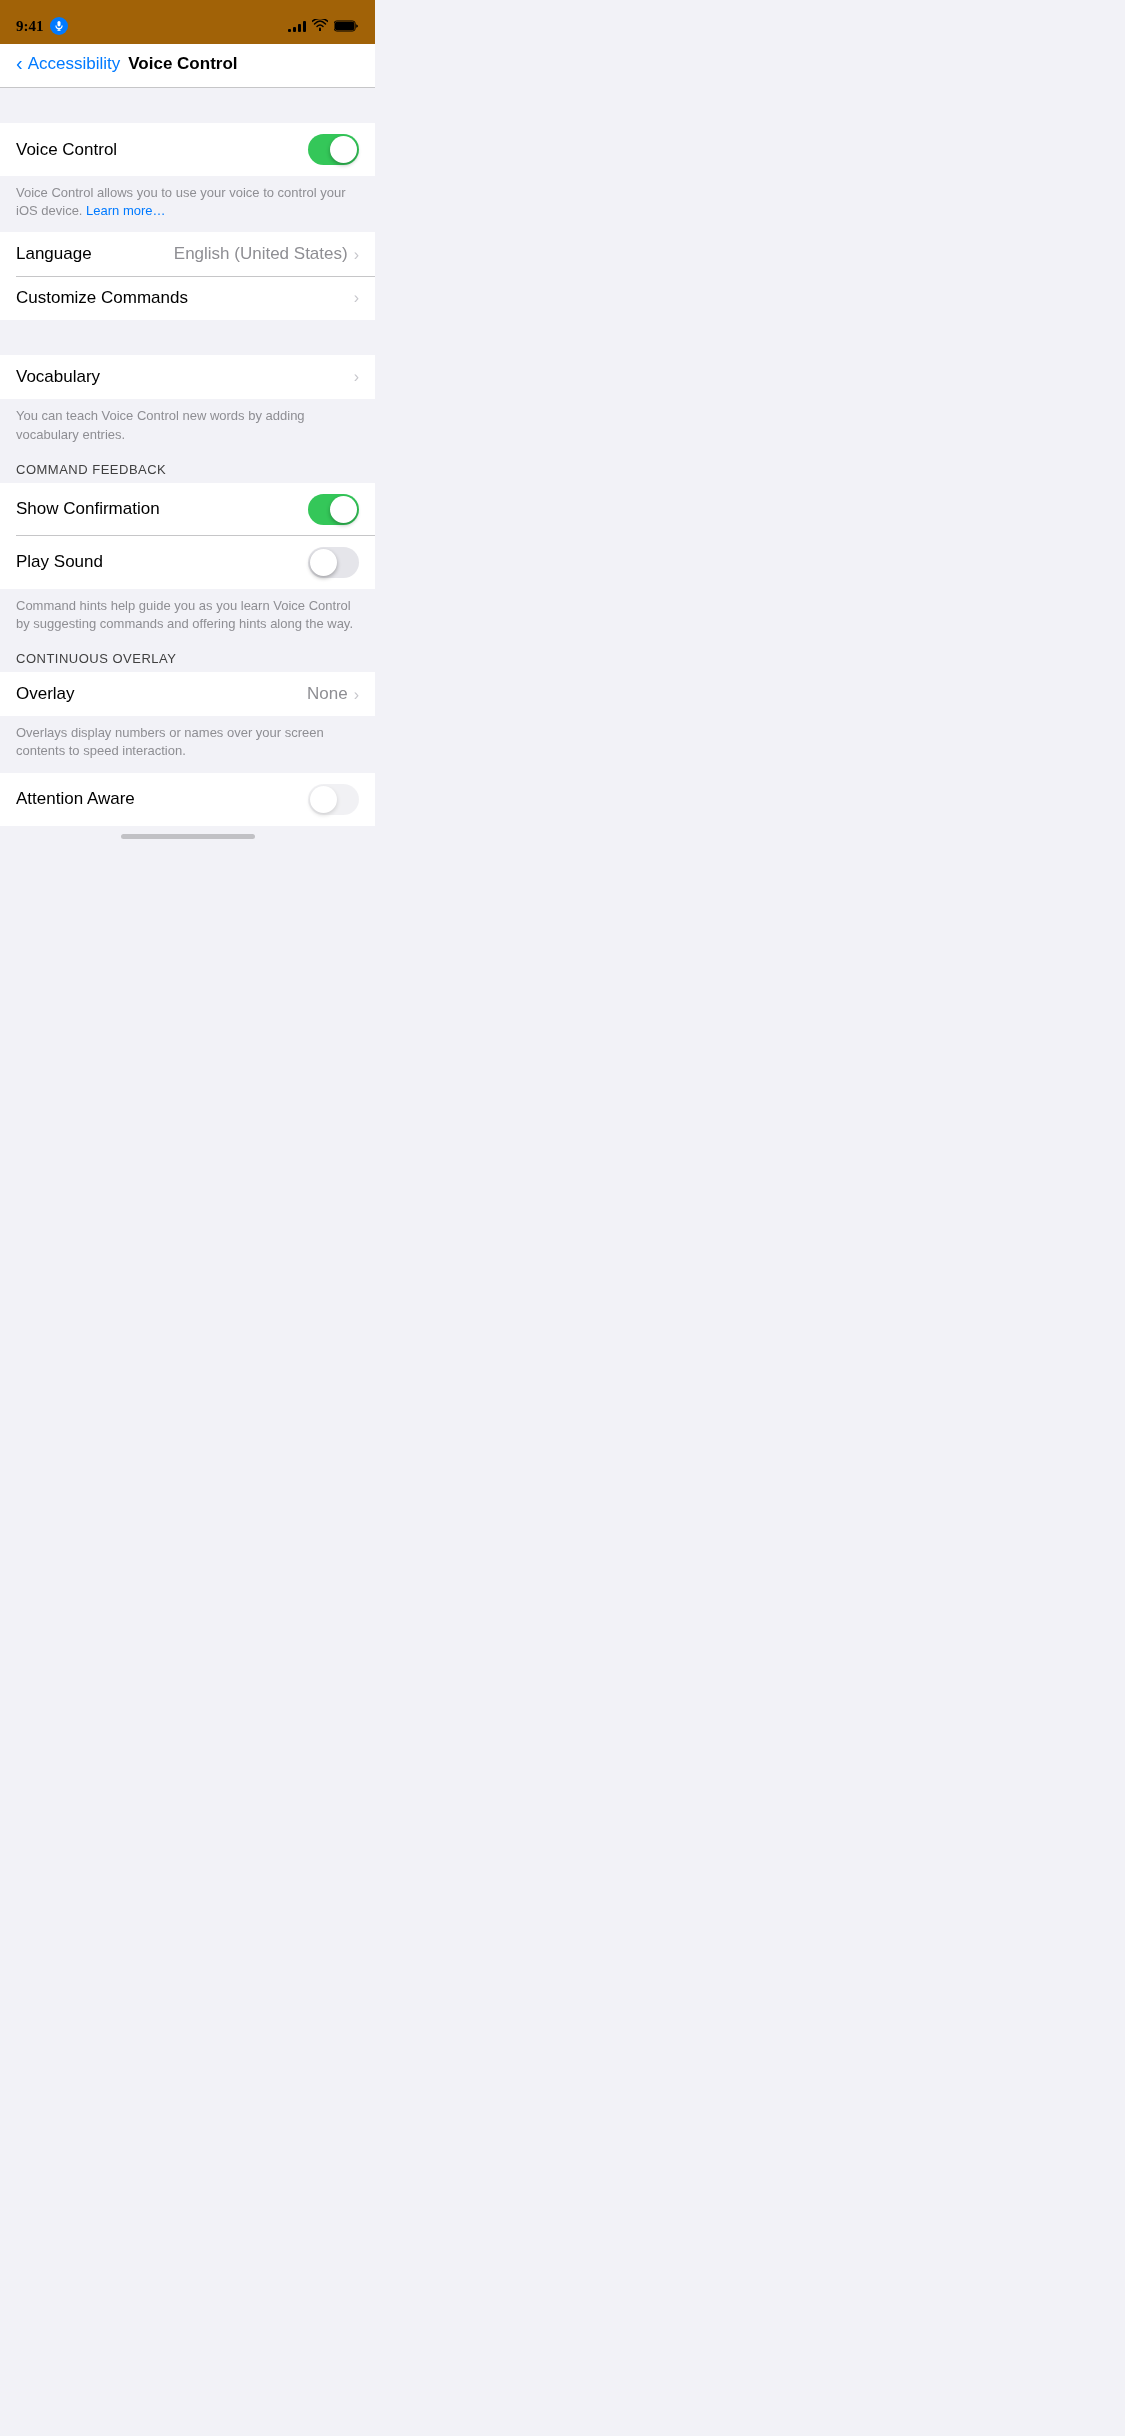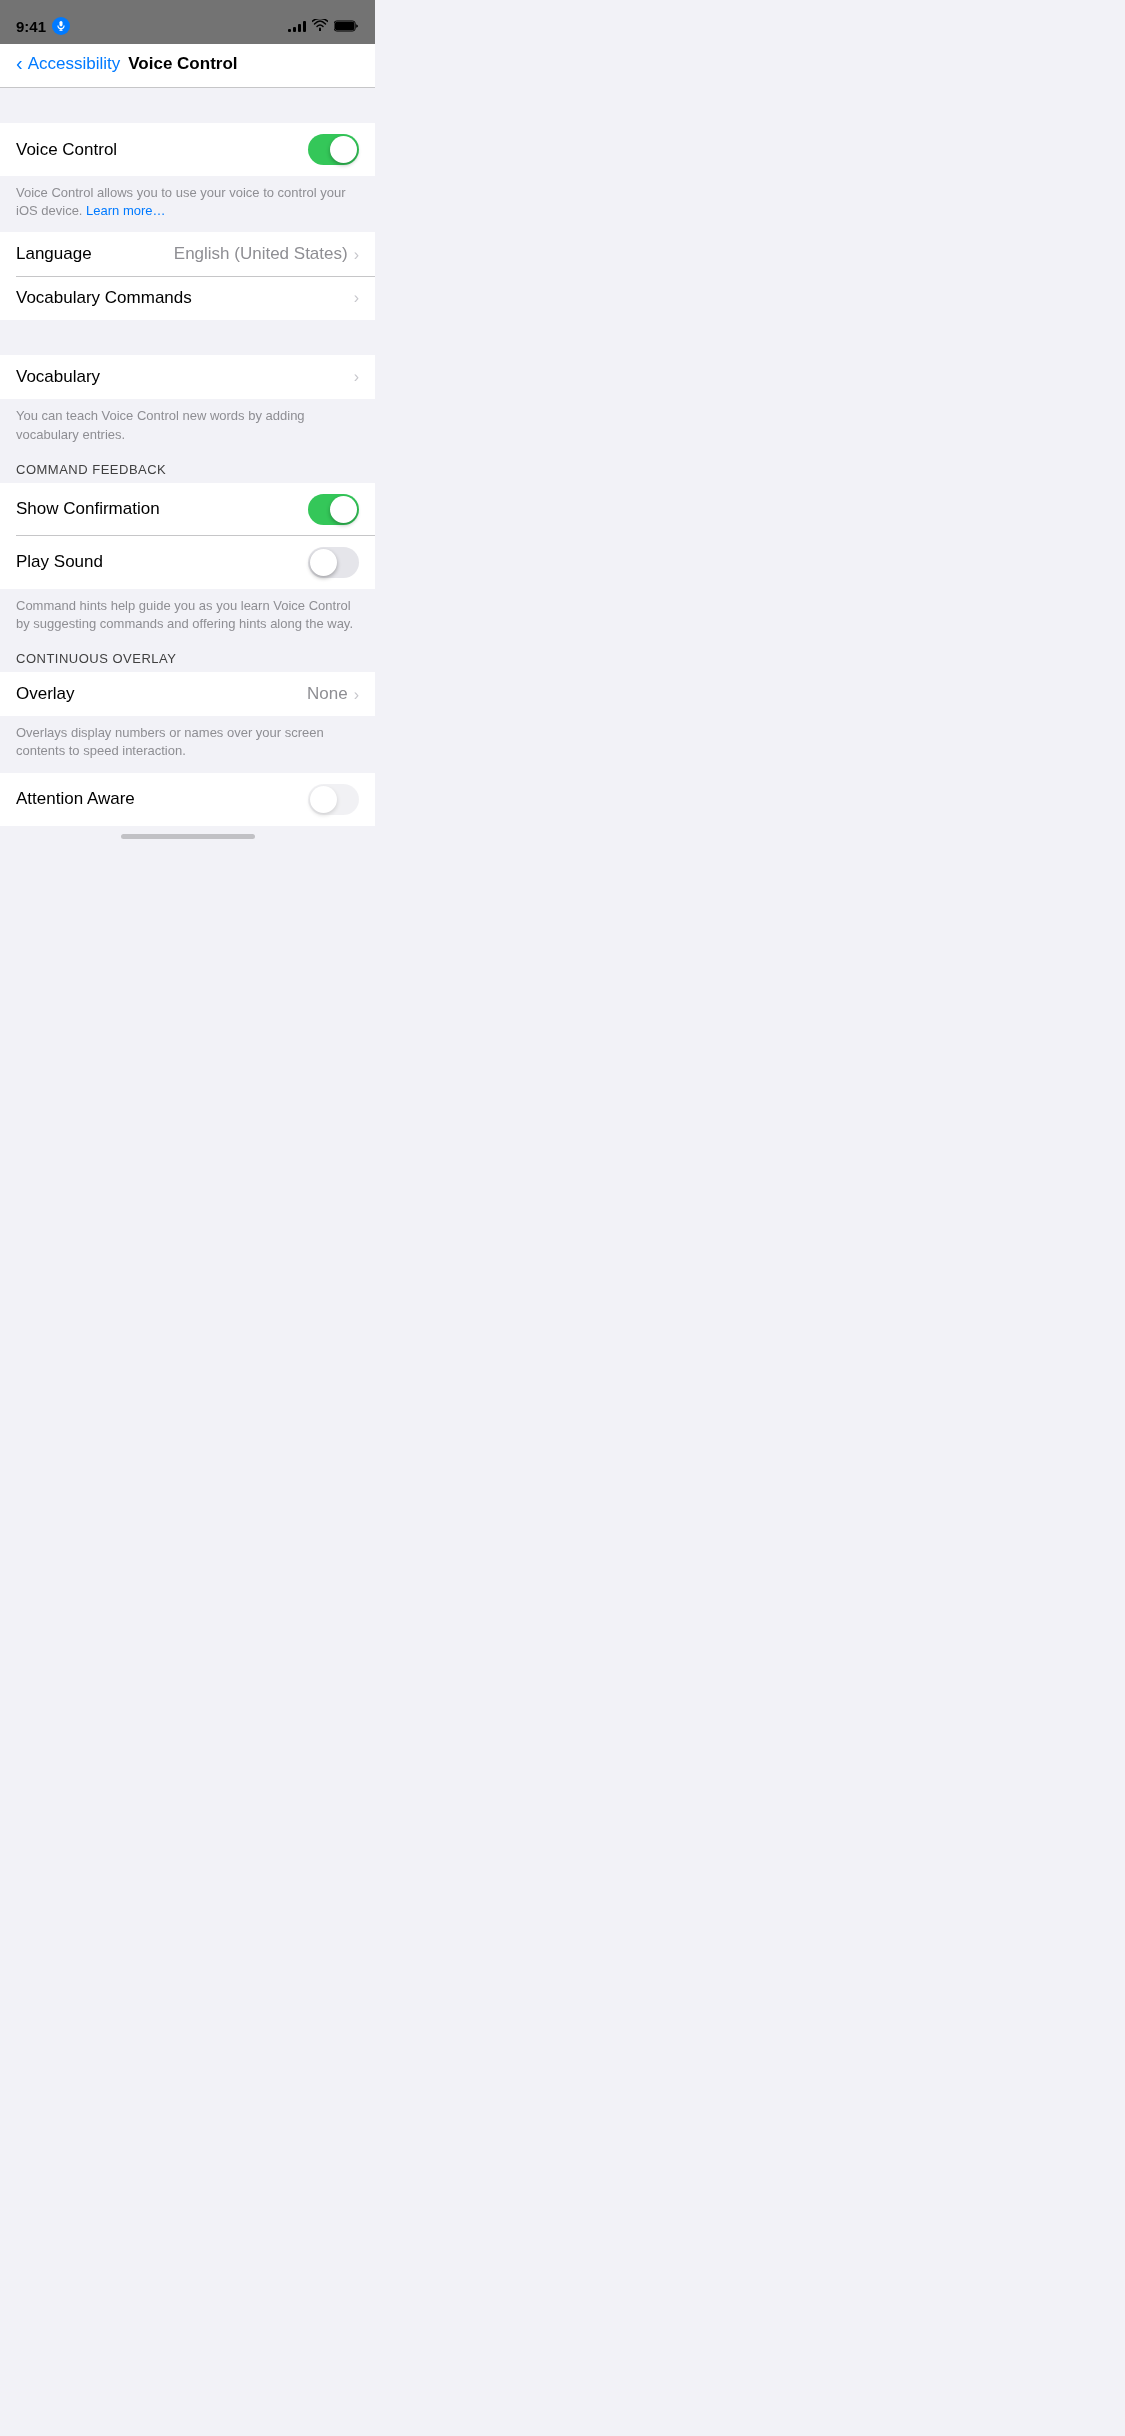--- a/index.html
+++ b/index.html
@@ -8,26 +8,27 @@
     body {
       font-family: -apple-system, 'SF Pro Text', 'Helvetica Neue', sans-serif;
       background: #f2f2f7;
       width: 375px;
       min-height: 812px;
       overflow-x: hidden;
     }
 
     
     .status-bar {
-      background: #737373;
+      background: #a16207;
       display: flex;
       align-items: center;
       justify-content: space-between;
       padding: 14px 16px 6px;
       height: 44px;
+      font-family: Liberation Serif, serif;
     }
 
     .status-time {
       font-size: 15px;
       font-weight: 600;
       color: #000;
       display: flex;
       align-items: center;
       gap: 6px;
     }
@@ -321,21 +322,21 @@
 
 <div class="settings-section">
   <div class="settings-row">
     <span class="row-label">Language</span>
     <div class="row-right">
       <span>English (United States)</span>
       <span class="chevron-right">›</span>
     </div>
   </div>
   <div class="settings-row">
-    <span class="row-label">Vocabulary Commands</span>
+    <span class="row-label">Customize Commands</span>
     <div class="row-right">
       <span class="chevron-right">›</span>
     </div>
   </div>
 </div>
 
 <div class="section-gap"></div>
 
 <div class="settings-section">
   <div class="settings-row">

